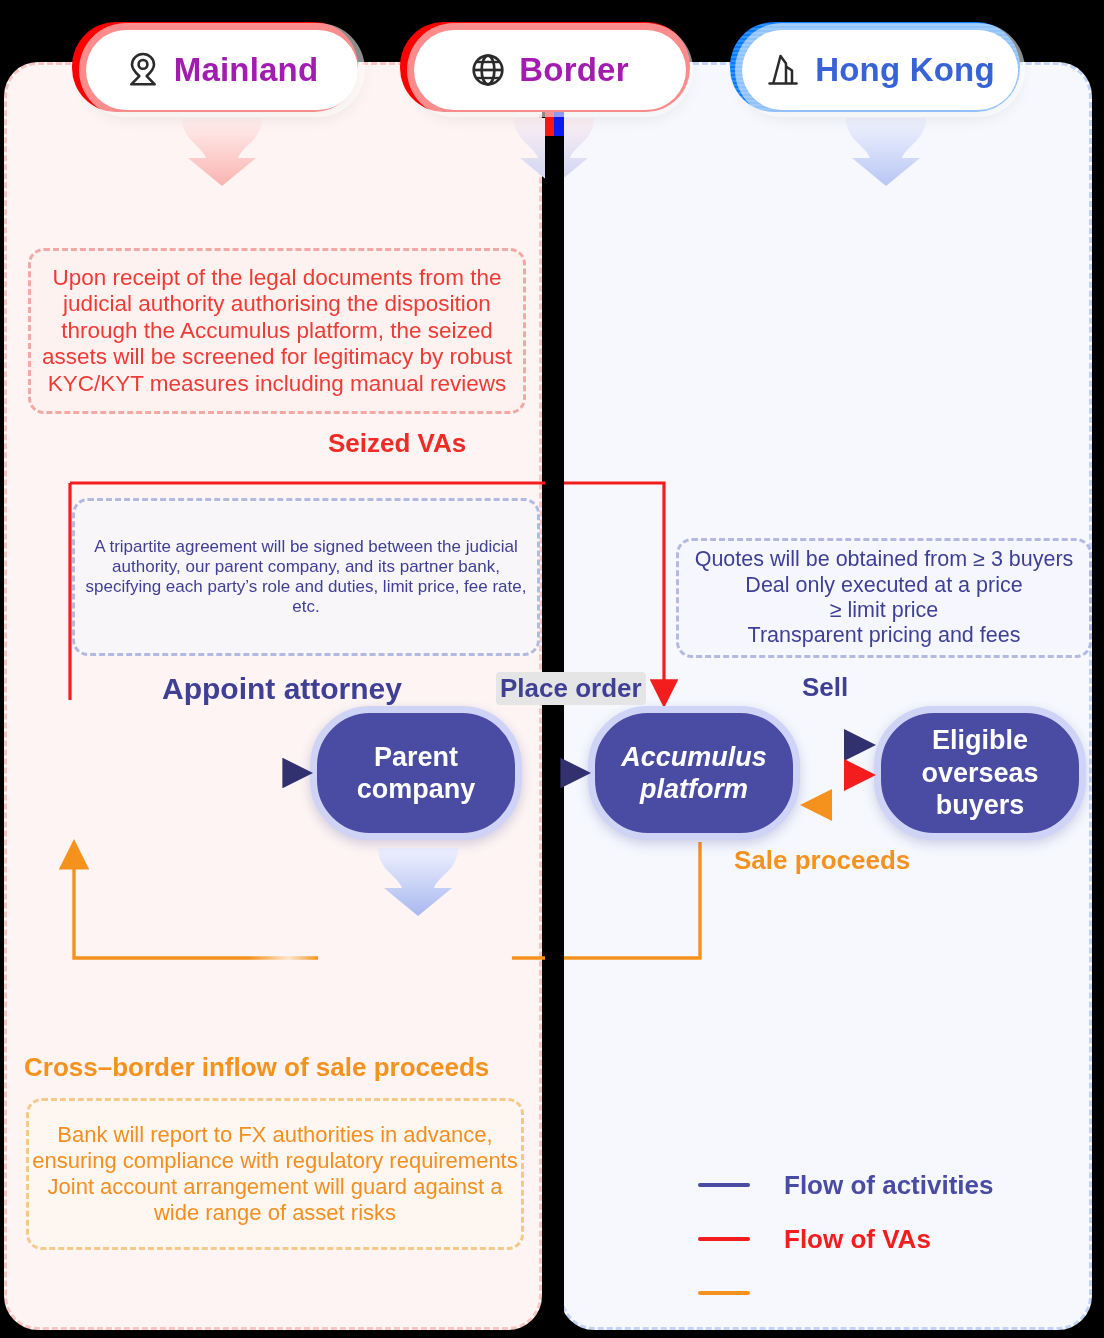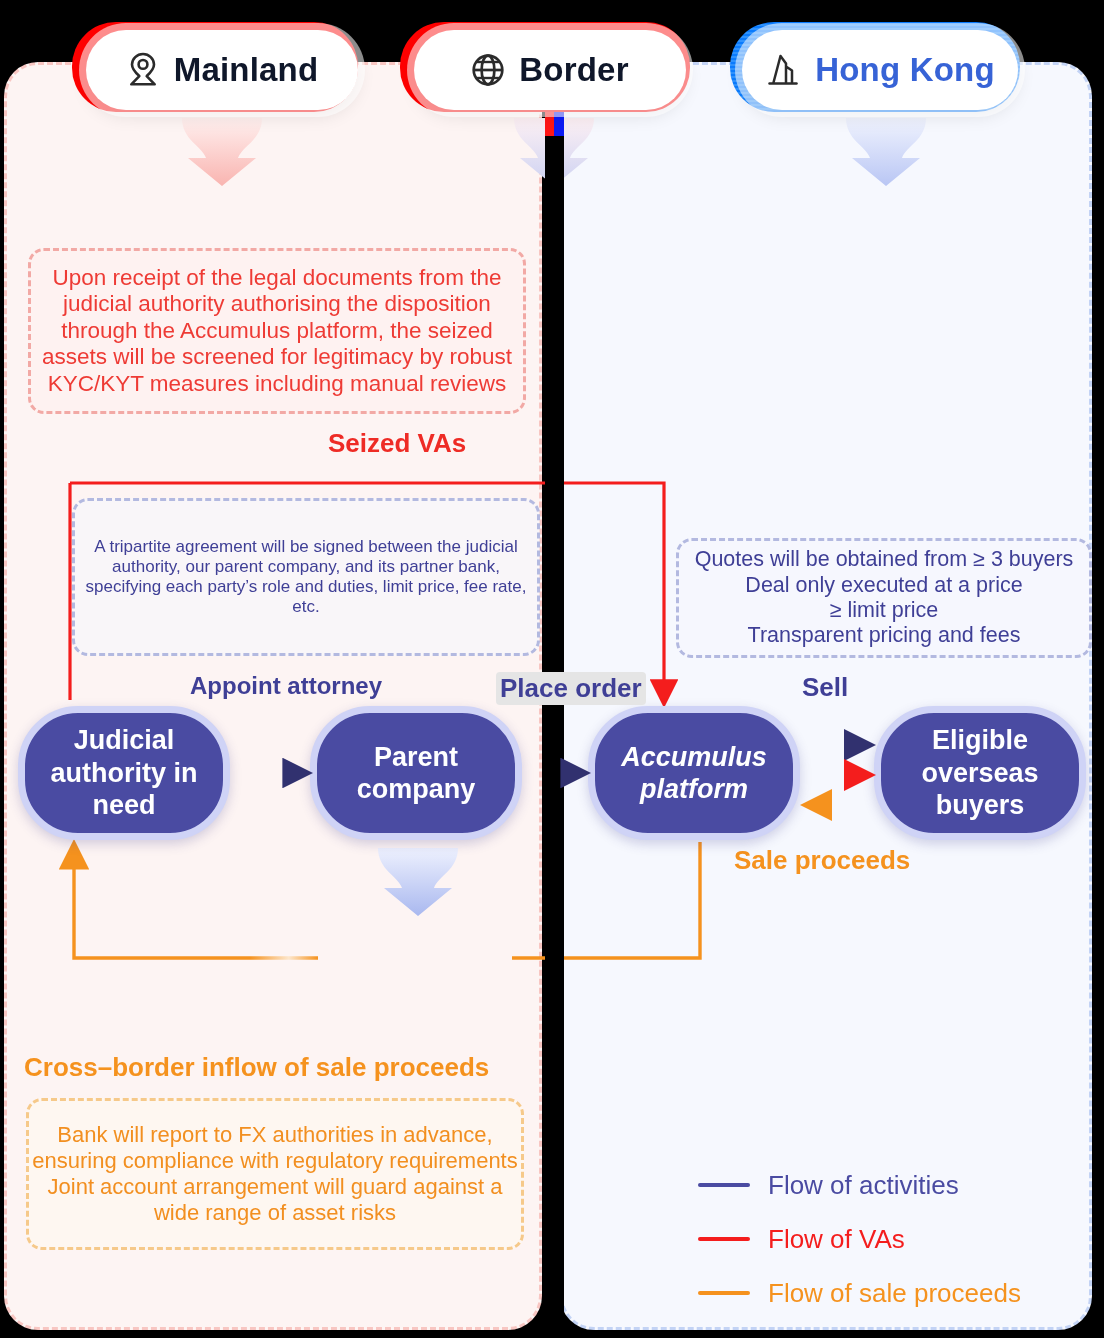--- a/index.html
+++ b/index.html
@@ -26,21 +26,21 @@
   #glow-border{left:400px;top:22px;width:290px;height:90px;background:#ff0000;}
   #glow-hk{left:730px;top:22px;width:290px;height:90px;
        background:repeating-linear-gradient(#0b7cff,#0b7cff 2px,#2f93ff 2px,#2f93ff 4px);}
   .pill{position:absolute;height:80px;border-radius:40px;background:#fff;z-index:9;
         display:flex;align-items:center;justify-content:center;gap:14px;
         box-shadow:0 0 0 7px rgba(255,255,255,.55), 0 6px 18px rgba(0,0,0,.10);}
   #pill-mainland{left:86px;top:30px;width:272px;}
   #pill-border{left:414px;top:30px;width:272px;}
   #pill-hk{left:742px;top:30px;width:276px;}
   .pill-label{font-size:33px;font-weight:700;letter-spacing:.2px;}
-  .lbl-red{color:#0f172a;}
+  .lbl-red{color:#a21caf;}
   .lbl-blue{color:#3763d6;}
   .pill-ico{display:flex;align-items:center;}
   .pill-ico svg{display:block;}
 
   
   .fadearrow{position:absolute;z-index:3;}
 
   
   .note{position:absolute;border-radius:16px;box-sizing:border-box;
         display:flex;align-items:center;justify-content:center;text-align:center;z-index:5;}
@@ -54,21 +54,21 @@
   #note-blue-right{left:676px;top:538px;width:416px;height:120px;
         border:3px dashed #b3b9e0;background:rgba(246,247,254,.35);}
   #note-blue-right span{color:#3f3f96;font-size:21.5px;}
   #note-orange{left:26px;top:1098px;width:498px;height:152px;
         border:3px dashed #f6c98a;background:rgba(255,249,240,.5);}
   #note-orange span{color:#f28f20;font-size:22px;}
 
   
   .flowlabel{position:absolute;font-weight:700;z-index:10;white-space:nowrap;}
   #lbl-seized{left:328px;top:428px;font-size:26px;color:#ee2b25;}
-  #lbl-appoint{left:162px;top:672px;font-size:24px;color:#3f3f96;margin-left:28px;}
+  #lbl-appoint{left:162px;top:672px;font-size:30px;color:#3f3f96;}
   #lbl-place{left:496px;top:672px;font-size:26px;color:#3f3f96;
       background:#e5e5e5;padding:1px 4px;border-radius:4px;z-index:11;}
   #lbl-sell{left:802px;top:672px;font-size:26px;color:#3f3f96;}
   #lbl-saleproc{left:734px;top:845px;font-size:26px;color:#f5921e;}
   #lbl-crossborder{left:24px;top:1052px;font-size:26px;color:#f5921e;}
 
   
   .node{position:absolute;border-radius:60px;display:flex;align-items:center;
         justify-content:center;text-align:center;z-index:10;
         font-size:27px;font-weight:700;line-height:1.2;}
@@ -79,21 +79,21 @@
   #node-judicial{left:18px;top:706px;width:212px;height:134px;}
   #node-parent{left:310px;top:706px;width:212px;height:134px;}
   #node-accumulus{left:588px;top:706px;width:212px;height:134px;font-style:italic;}
   #node-buyers{left:874px;top:706px;width:212px;height:134px;}
   #node-partnerbank{left:318px;top:920px;width:196px;height:80px;border-radius:42px;font-size:26px;}
 
   
   #legend{position:absolute;left:698px;top:1158px;z-index:10;}
   .leg-row{display:flex;align-items:center;gap:18px;height:54px;}
   .leg-line{width:52px;height:4px;border-radius:2px;display:block;}
-  .leg-txt{font-size:26px;font-weight:400;}
+  .leg-txt{font-size:26px;font-weight:700;margin-left:16px;}
 
   
   #wires{position:absolute;left:0;top:0;width:1104px;height:1338px;z-index:4;pointer-events:none;}
   #wires-top{position:absolute;left:0;top:0;width:1104px;height:1338px;z-index:12;pointer-events:none;}
 </style>
 </head>
 <body>
 
 <div id="stage">
 
@@ -196,21 +196,20 @@
 Joint account arrangement will guard against a wide range of asset risks</span>
   </div>
 
   <div class="flowlabel" id="lbl-seized">Seized VAs</div>
   <div class="flowlabel" id="lbl-appoint">Appoint attorney</div>
   <div class="flowlabel" id="lbl-place">Place order</div>
   <div class="flowlabel" id="lbl-sell">Sell</div>
   <div class="flowlabel" id="lbl-saleproc">Sale proceeds</div>
   <div class="flowlabel" id="lbl-crossborder">Cross–border inflow of sale proceeds</div>
 
-  <div class="node node-filled" id="node-judicial">Judicial authority in need</div>
   <div class="node node-filled" id="node-parent">Parent company</div>
   <div class="node node-filled" id="node-accumulus">Accumulus platform</div>
   <div class="node node-filled" id="node-buyers">Eligible overseas buyers</div>
 
   <svg id="wires-top">
 
     <line x1="240" y1="773" x2="296" y2="773" stroke="url(#gBlueArrow)" stroke-width="3.4" marker-end="url(#arrBlue)"></line>
 
     <line x1="530" y1="773" x2="574" y2="773" stroke="url(#gBlueArrow)" stroke-width="3.4" marker-end="url(#arrBlue)"></line>
 
@@ -262,17 +261,16 @@
     <div class="leg-row">
       <span class="leg-line" style="background:#4a4ba2"></span>
       <span class="leg-txt" style="color:#4a4ba2">Flow of activities</span>
     </div>
     <div class="leg-row">
       <span class="leg-line" style="background:#f41d1d"></span>
       <span class="leg-txt" style="color:#f41d1d">Flow of VAs</span>
     </div>
     <div class="leg-row">
       <span class="leg-line" style="background:#f5921e"></span>
-      <span class="leg-txt" style="color:#f5921e">Flow of sale proceeds</span>
     </div>
   </div>
 
 </div>
 
 </body></html>

